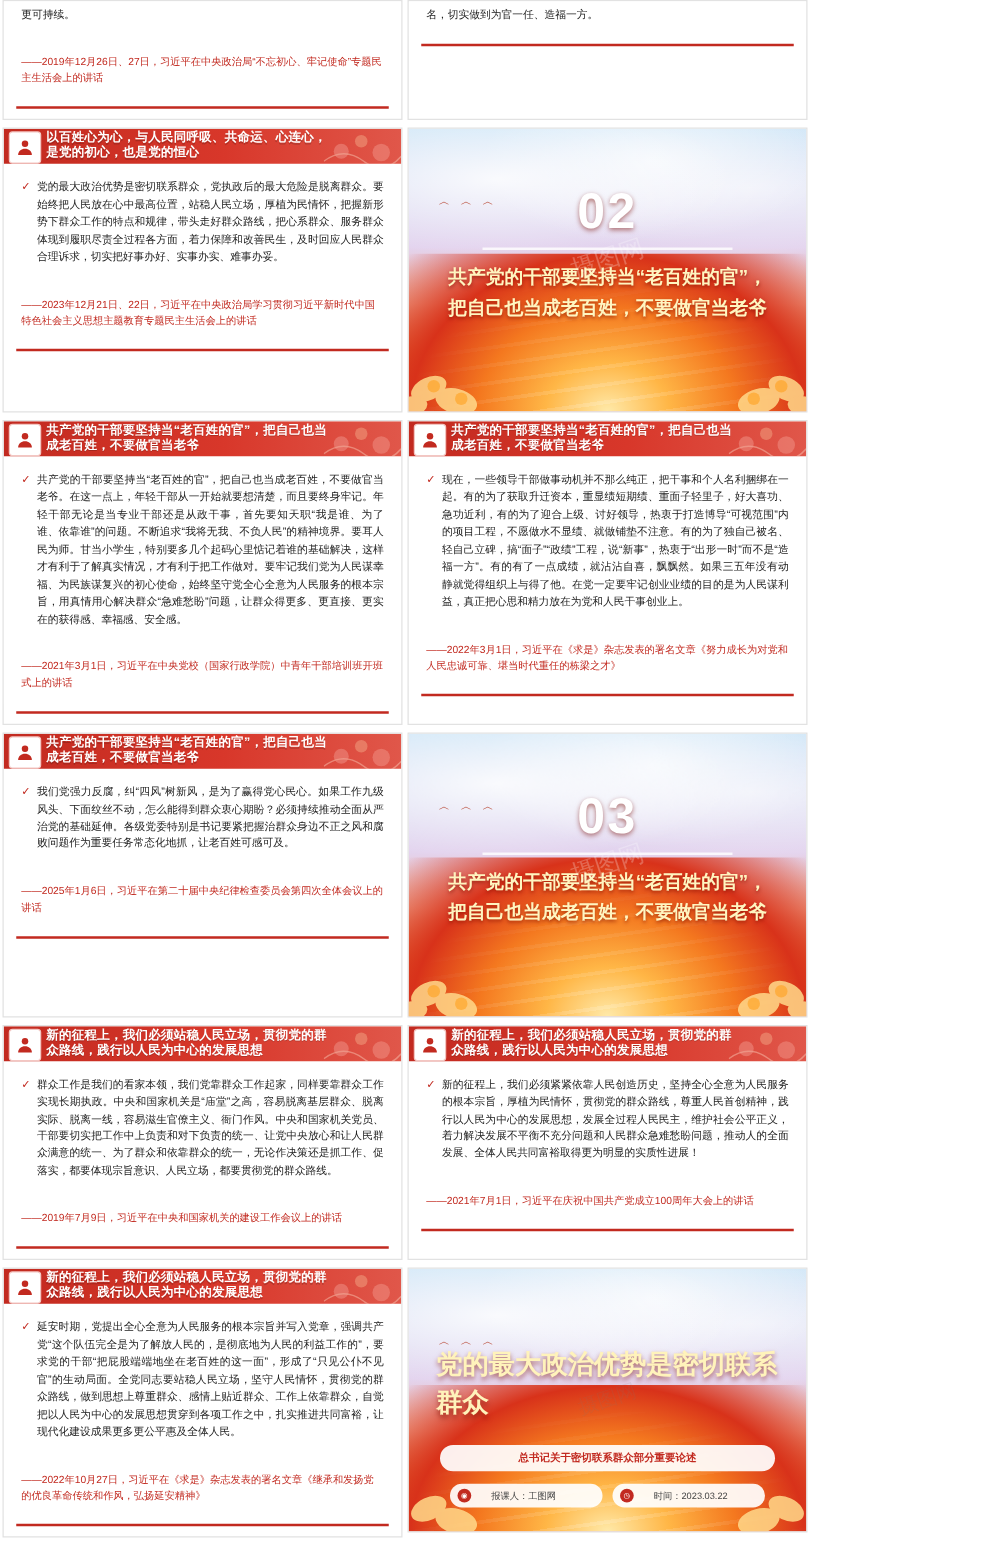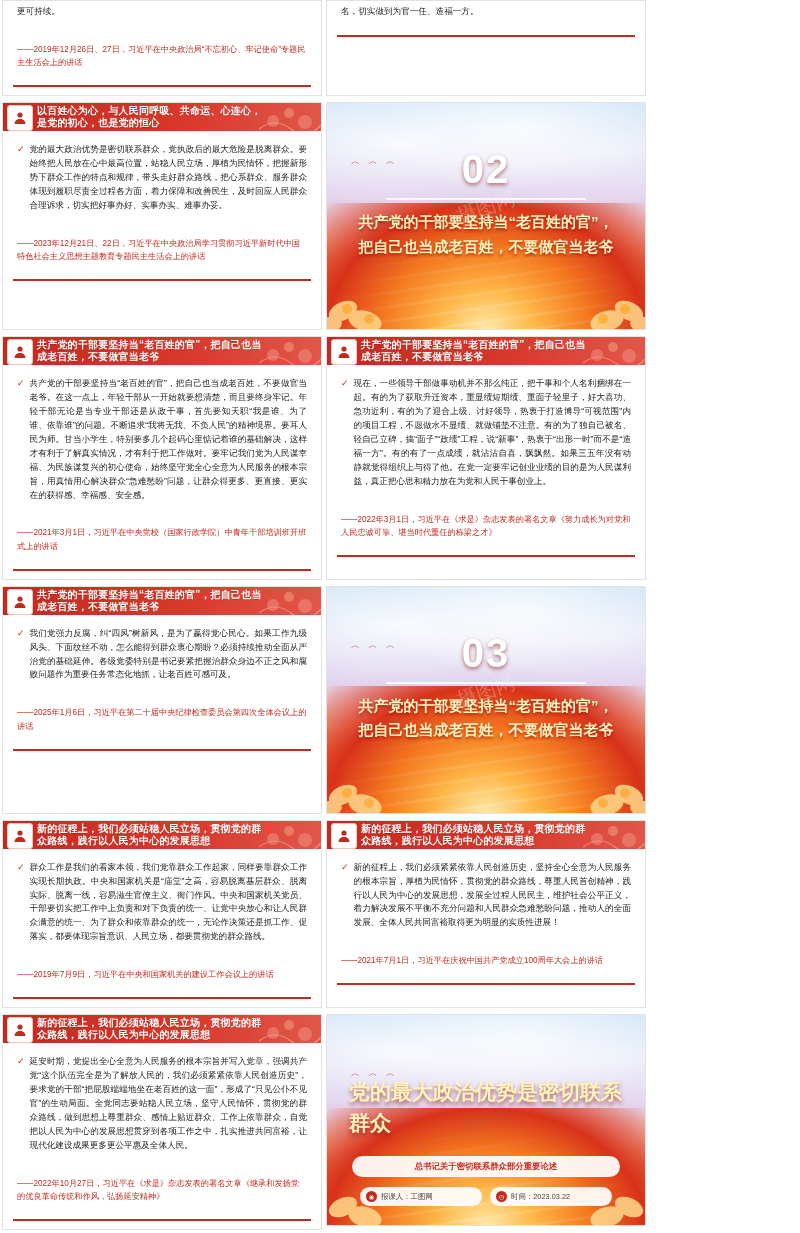--- a/index.html
+++ b/index.html
@@ -45,21 +45,21 @@
   .sec-rule{position:relative;width:200px;height:2px;background:rgba(255,255,255,.8);margin:6px auto 10px auto;}
   .sec-title{position:relative;text-align:center;color:#fff5c0;font-size:15px;font-weight:bold;
       line-height:1.65;padding:0 26px;text-shadow:0 2px 3px rgba(130,15,0,.65);}
   
   .cover-title{position:relative;text-align:left;color:#fff3bb;font-size:21px;font-weight:bold;
       line-height:1.45;padding:62px 22px 0 22px;text-shadow:0 3px 4px rgba(130,15,0,.6);}
   .cover-sub{position:relative;margin:18px auto 0 auto;width:252px;background:rgba(255,255,255,.92);
       border-radius:11px;padding:5px 8px;text-align:center;font-size:8.4px;color:#c22a20;font-weight:bold;}
   .cover-meta{position:relative;margin:10px auto 0 auto;width:252px;display:flex;gap:8px;}
   .meta-chip{flex:1;background:rgba(255,255,255,.92);border-radius:10px;padding:4px 6px;
-      display:flex;align-items:center;gap:4px;font-size:7.4px;color:#444;}
+      display:flex;align-items:center;gap:16px;font-size:7.4px;color:#444;}
   .meta-chip .ic{width:11px;height:11px;border-radius:50%;background:#c22a20;color:#fff;
       font-size:6px;display:flex;align-items:center;justify-content:center;flex:0 0 auto;}
   .wm{position:absolute;left:50%;top:46%;transform:translate(-50%,-50%) rotate(-18deg);
       font-size:20px;color:rgba(255,255,255,.25);white-space:nowrap;pointer-events:none;}
   .wm2{position:absolute;left:50%;top:50%;transform:translate(-50%,-50%) rotate(-18deg);
       font-size:16px;color:rgba(120,120,120,.12);white-space:nowrap;pointer-events:none;}
 </style>
 </head>
 <body>
 
@@ -325,21 +325,21 @@
           <circle cx="14" cy="18" r="6" fill="#ffd2c8" opacity=".5"></circle>
           <circle cx="30" cy="10" r="5" fill="#ffe0b0" opacity=".55"></circle>
           <circle cx="46" cy="19" r="7" fill="#ffc9bd" opacity=".5"></circle>
           <path d="M0 26 Q16 14 32 26 T62 22" stroke="#ffe5d2" stroke-width="1.2" fill="none" opacity=".7"></path>
         </svg>
       </span>
     </div>
     <div class="body">
       <div class="para">
         <span class="tick">✓</span>
-        <span class="ptext">延安时期，党提出全心全意为人民服务的根本宗旨并写入党章，强调共产党“这个队伍完全是为了解放人民的，我们必须紧紧依靠人民创造历史”，要求党的干部“把屁股端端地坐在老百姓的这一面”，形成了“只见公仆不见官”的生动局面。全党同志要站稳人民立场，坚守人民情怀，贯彻党的群众路线，做到思想上尊重群众、感情上贴近群众、工作上依靠群众，自觉把以人民为中心的发展思想贯穿到各项工作之中，扎实推进共同富裕，让现代化建设成果更多更公平惠及全体人民。</span>
+        <span class="ptext">延安时期，党提出全心全意为人民服务的根本宗旨并写入党章，强调共产党“这个队伍完全是为了解放人民的，是彻底地为人民的利益工作的”，要求党的干部“把屁股端端地坐在老百姓的这一面”，形成了“只见公仆不见官”的生动局面。全党同志要站稳人民立场，坚守人民情怀，贯彻党的群众路线，做到思想上尊重群众、感情上贴近群众、工作上依靠群众，自觉把以人民为中心的发展思想贯穿到各项工作之中，扎实推进共同富裕，让现代化建设成果更多更公平惠及全体人民。</span>
       </div>
       <div class="src">——2022年10月27日，习近平在《求是》杂志发表的署名文章《继承和发扬党的优良革命传统和作风，弘扬延安精神》</div>
     </div>
     <div class="footline"></div>
   </div>
     <div class="slide img-slide" style="height: 212px;">
     <div class="sky-clouds"></div>
     <div class="birds">︿ ︿ ︿</div>
     <div class="sun-glow"></div>
     <div class="ribbon"></div>

